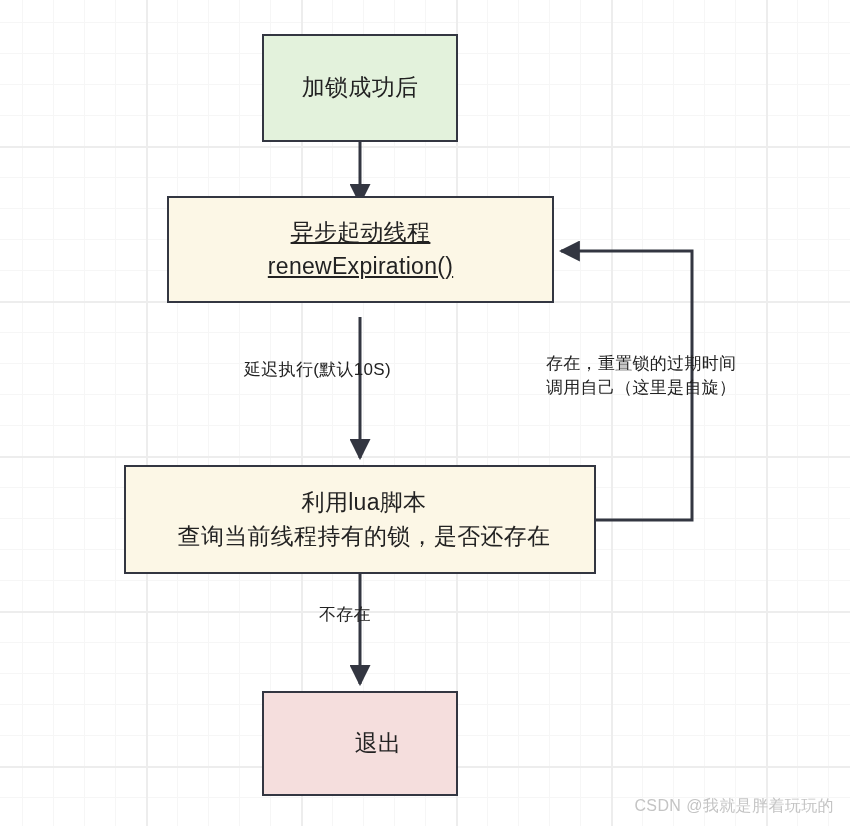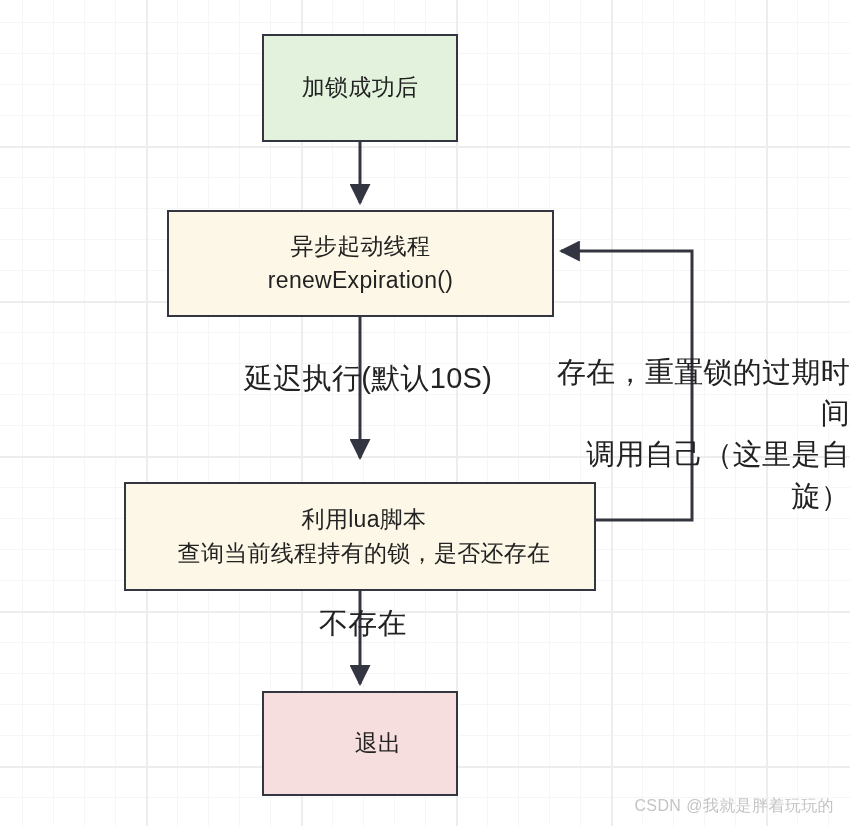--- a/index.html
+++ b/index.html
@@ -56,29 +56,29 @@
     font-size: 23px;
     line-height: 1.45;
     letter-spacing: 0.3px;
     white-space: pre-line;
   }
   .node.green  { background: #e3f2dc; }
   .node.cream  { background: #fcf7e6; }
   .node.pink   { background: #f5dedd; padding-left: 36px; }
 
   #node-start  { left: 262px; top: 34px;  width: 196px; height: 108px; }
-  #node-renew  { left: 167px; top: 210px; width: 387px; height: 107px; }
-  #node-lua    { left: 124px; top: 482px; width: 472px; height: 109px; padding-left: 8px; }
+  #node-renew  { left: 167px; top: 196px; width: 387px; height: 107px; text-decoration: underline; }
+  #node-lua    { left: 124px; top: 465px; width: 472px; height: 109px; padding-left: 8px; }
   #node-exit   { left: 262px; top: 691px; width: 196px; height: 105px; }
 
   
   .edge-label {
     position: absolute;
     color: #222222;
-    font-size: 29px;
+    font-size: 17px;
     line-height: 1.42;
     letter-spacing: 0.3px;
     white-space: pre-line;
     background: transparent;
   }
   #label-delay { left: 244px; top: 358px; text-align: center; }
   #label-exist { left: 546px; top: 352px; text-align: right; }
   #label-notexist { left: 319px; top: 603px; text-align: right; }
 
   

